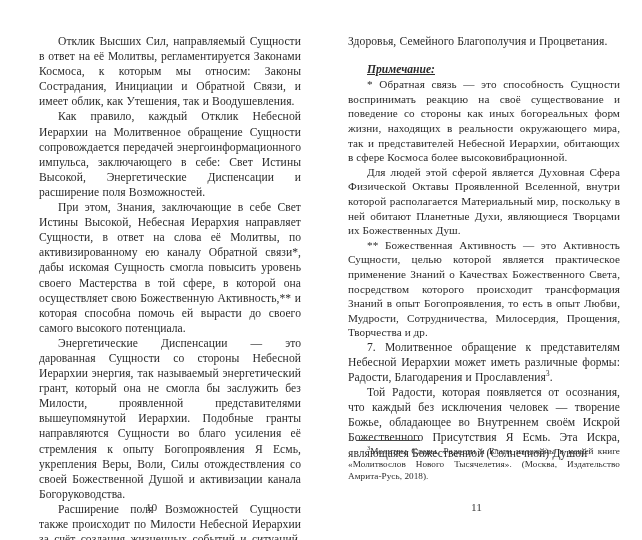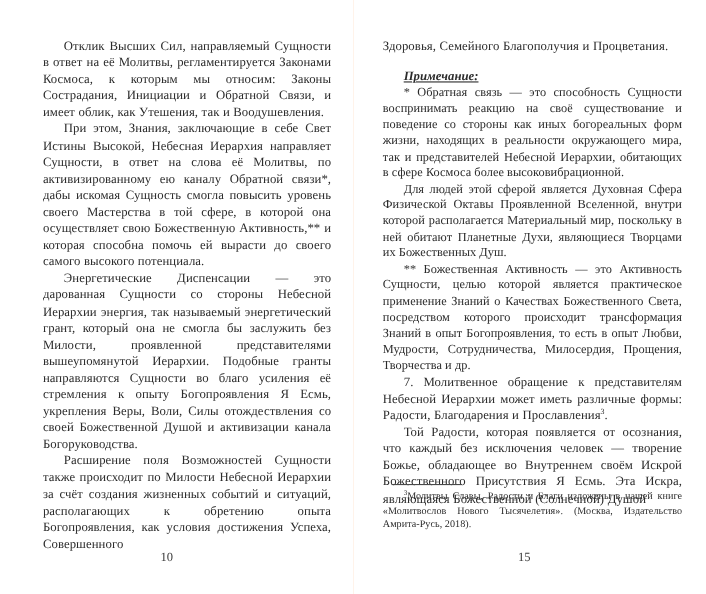--- a/index.html
+++ b/index.html
@@ -13,21 +13,21 @@
     height: 540px;
     overflow: hidden;
     font-family: "Liberation Serif", "DejaVu Serif", serif;
     color: #2b2b2b;
   }
 
   .spread {
     position: relative;
     width: 642px;
     height: 540px;
-    background: #f97316;
+    background: #c4b5fd;
     display: flex;
     box-sizing: border-box;
   }
 
   .page {
     position: relative;
     width: 321px;
     height: 540px;
     box-sizing: border-box;
     background: #ffffff;
@@ -125,20 +125,21 @@
   .page-right .folio { transform: translateX(-5px); }
 </style>
 </head>
 <body>
 
 <div class="spread">
 
   <div class="page page-left">
     <div class="textblock">
       <p class="para">Отклик Высших Сил, направляемый Сущности в ответ на её Молитвы, регламентируется Законами Космоса, к которым мы относим: Законы Сострадания, Инициации и Обратной Связи, и имеет облик, как Утешения, так и Воодушевления.</p>
+      <p class="para">Как правило, каждый Отклик Небесной Иерархии на Молитвенное обращение Сущности сопровождается передачей энергоинформационного импульса, заключающего в себе: Свет Истины Высокой, Энергетические Диспенсации и расширение поля Возможностей.</p>
       <p class="para">При этом, Знания, заключающие в себе Свет Истины Высокой, Небесная Иерархия направляет Сущности, в ответ на слова её Молитвы, по активизированному ею каналу Обратной связи*, дабы искомая Сущность смогла повысить уровень своего Мастерства в той сфере, в которой она осуществляет свою Божественную Активность,** и которая способна помочь ей вырасти до своего самого высокого потенциала.</p>
       <p class="para">Энергетические Диспенсации — это дарованная Сущности со стороны Небесной Иерархии энергия, так называемый энергетический грант, который она не смогла бы заслужить без Милости, проявленной представителями вышеупомянутой Иерархии. Подобные гранты направляются Сущности во благо усиления её стремления к опыту Богопроявления Я Есмь, укрепления Веры, Воли, Силы отождествления со своей Божественной Душой и активизации канала Богоруководства.</p>
       <p class="para">Расширение поля Возможностей Сущности также происходит по Милости Небесной Иерархии за счёт создания жизненных событий и ситуаций, располагающих к обретению опыта Богопроявления, как условия достижения Успеха, Совершенного</p>
     </div>
     <div class="folio">10</div>
   </div>
 
   <div class="page page-right">
     <div class="textblock">
 
@@ -155,16 +156,16 @@
 
       <p class="para">Той Радости, которая появляется от осознания, что каждый без исключения человек — творение Божье, обладающее во Внутреннем своём Искрой Божественного Присутствия Я Есмь. Эта Искра, являющаяся Божественной (Солнечной) Душой</p>
 
     </div>
 
     <div class="footnote-zone">
       <div class="footnote-rule"></div>
       <p class="footnote"><sup class="fnmark">3</sup><span>Молитвы Славы, Радости и Благи изложены в нашей книге «Молитвослов Нового Тысячелетия». (Москва, Издательство Амрита-Русь, 2018).</span></p>
     </div>
 
-    <div class="folio">15</div>
+    <div class="folio">11</div>
   </div>
 
 </div>
 
 </body></html>

